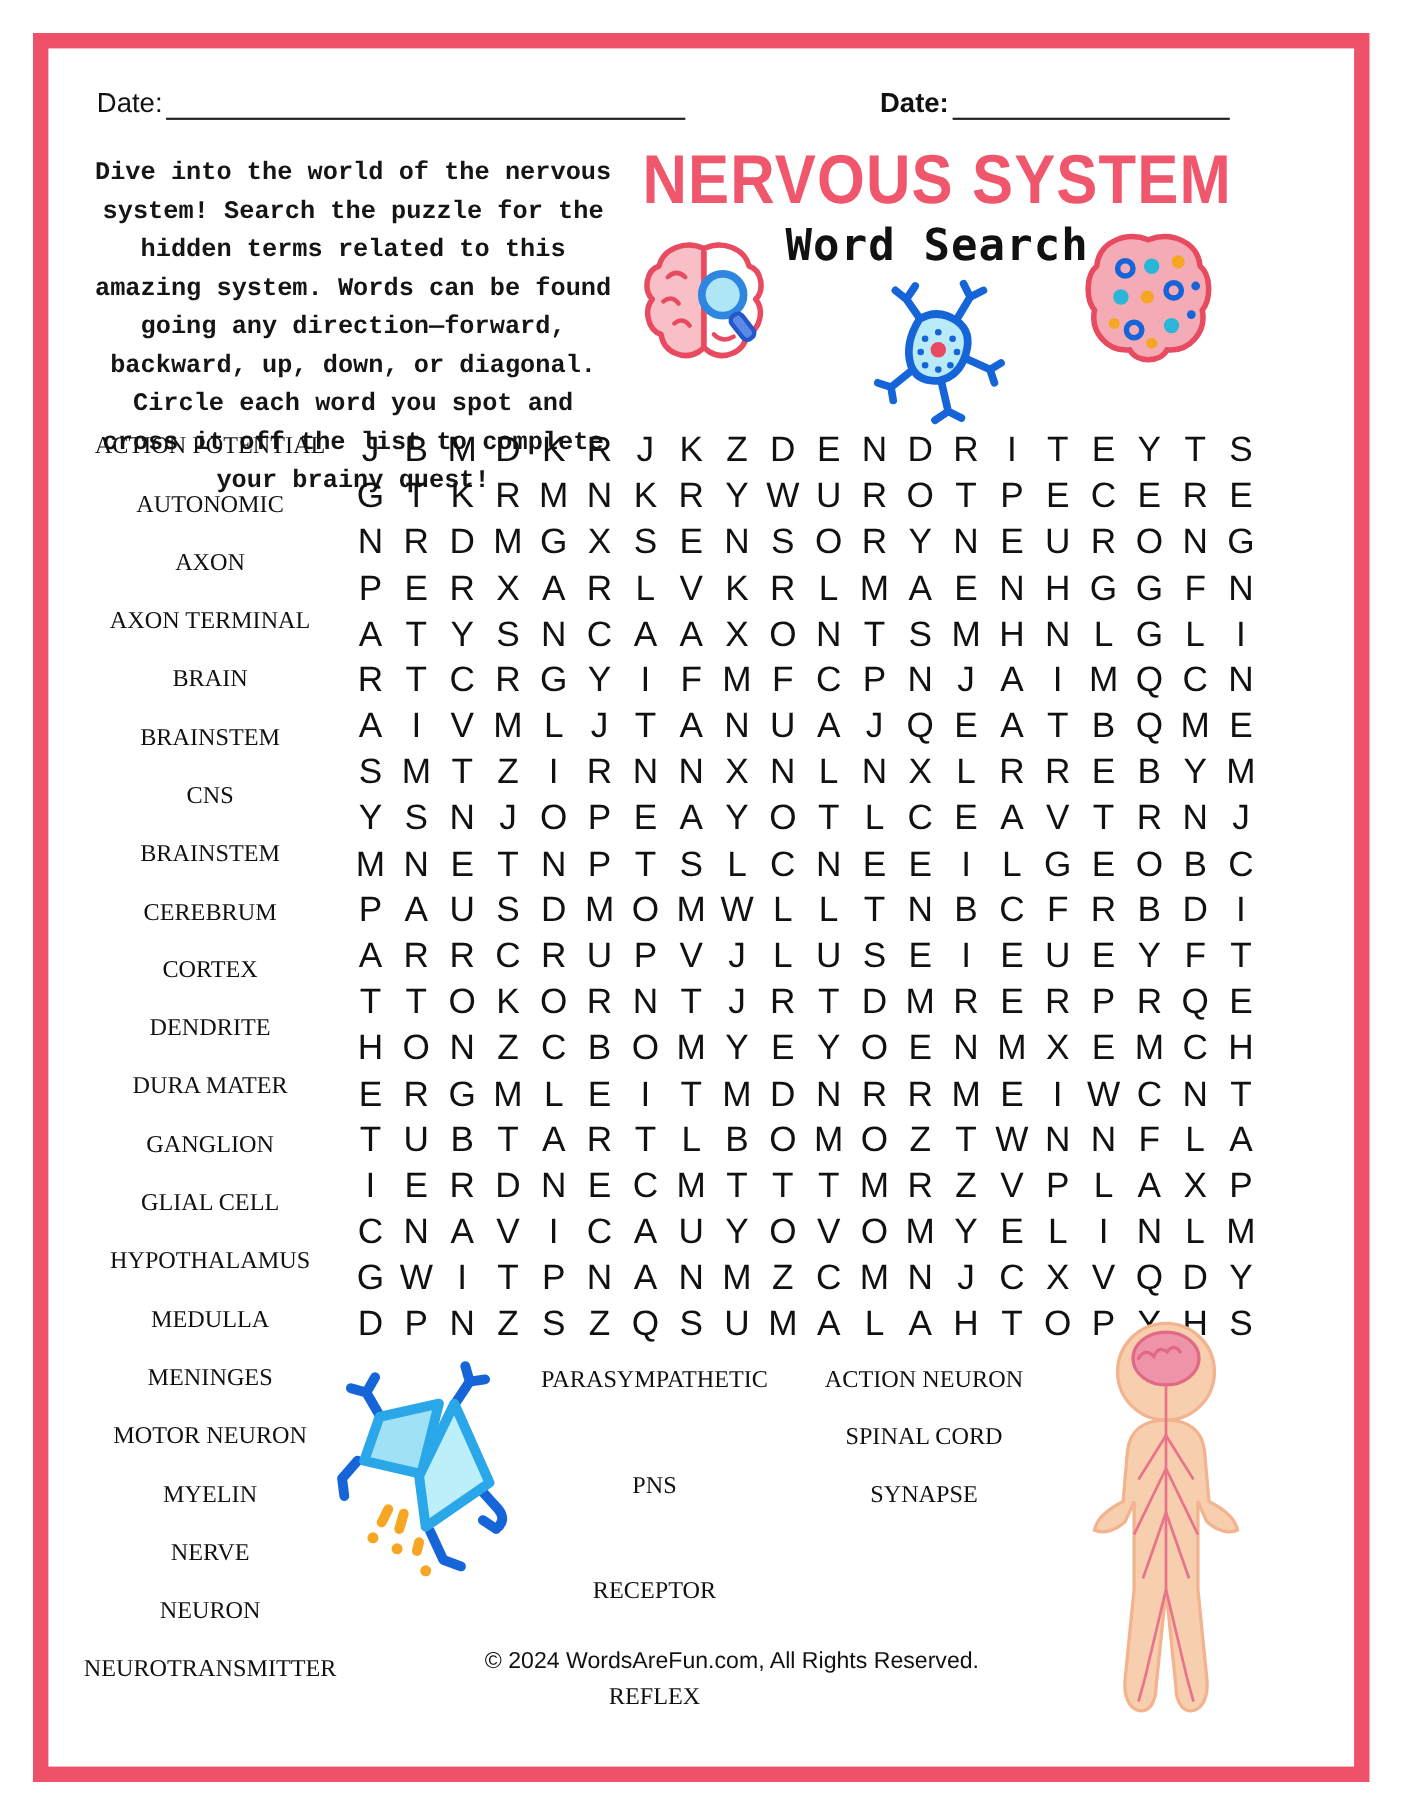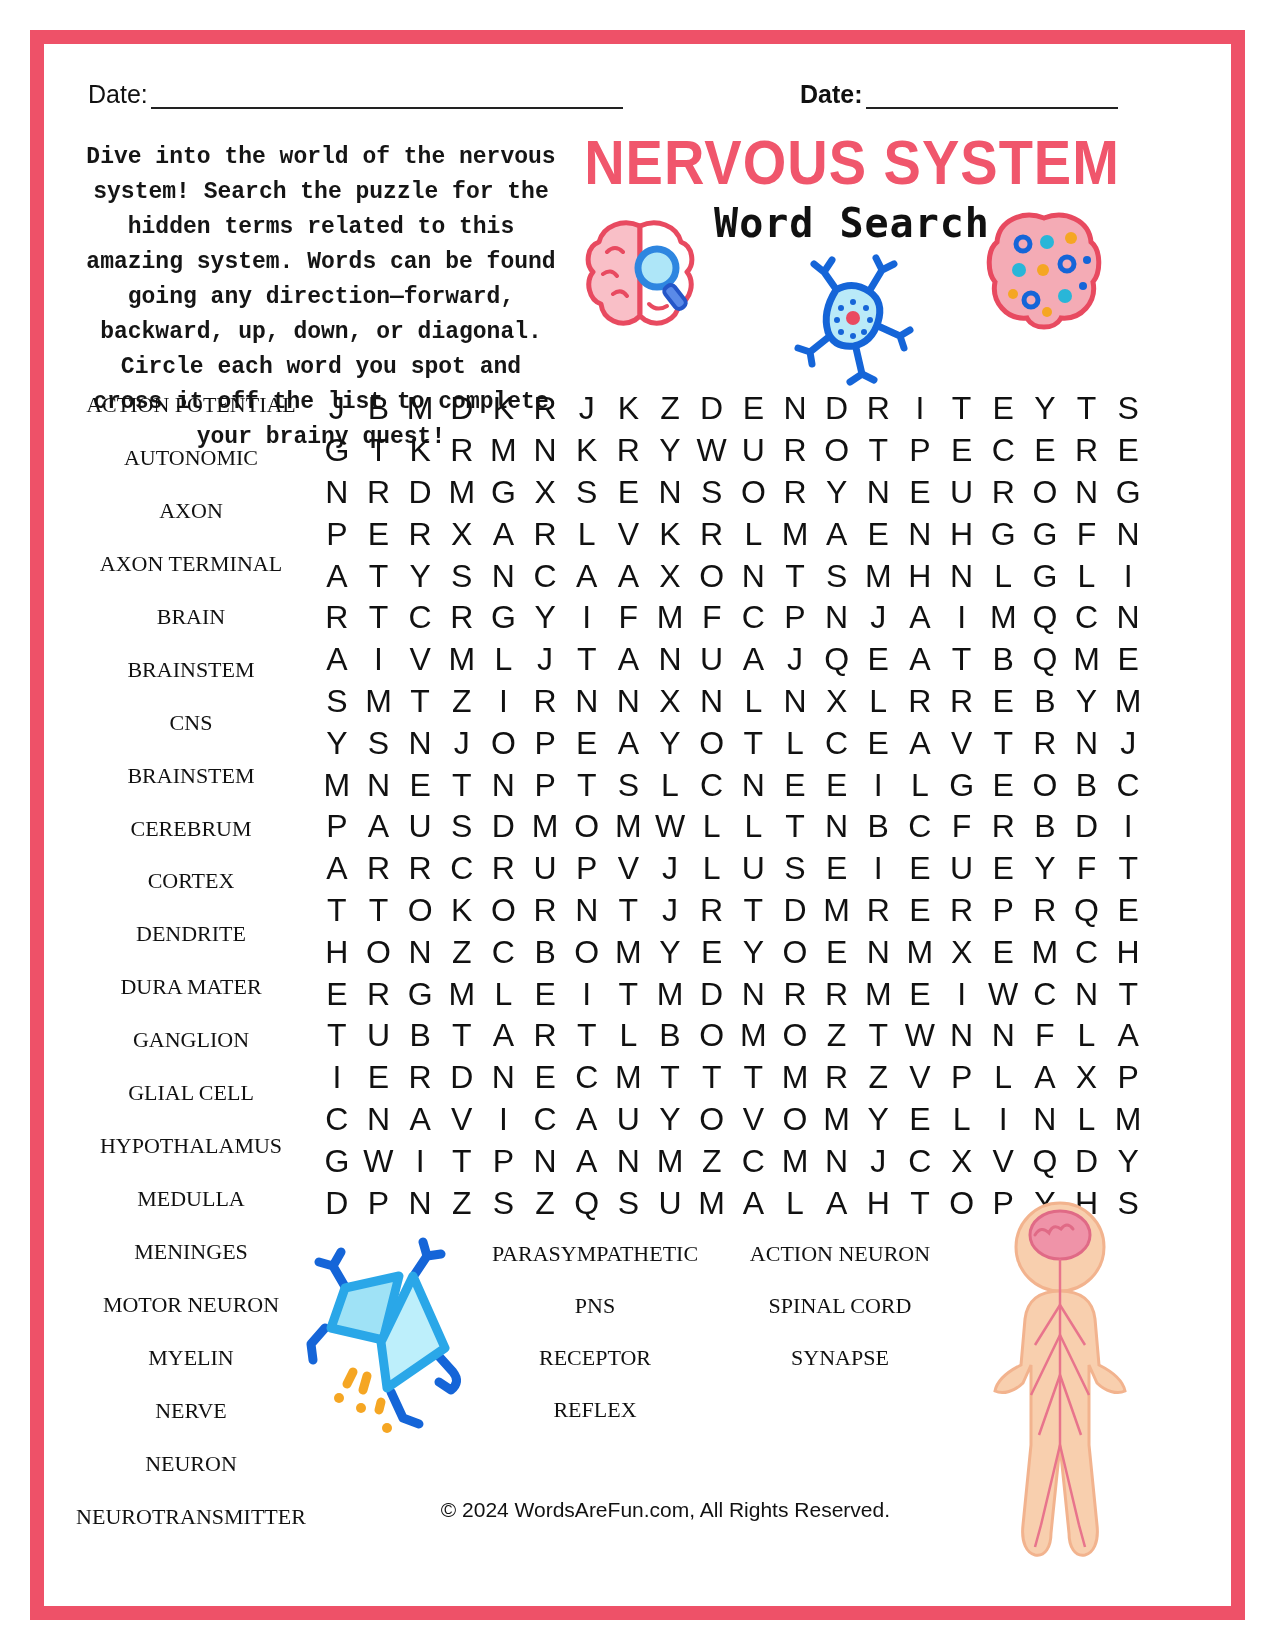--- a/index.html
+++ b/index.html
@@ -59,21 +59,21 @@
     display:flex;flex-direction:column;justify-content:space-between;align-items:center;
     font-family:"Liberation Serif",serif;font-size:22px;color:#111;
   }
   .word{white-space:nowrap;}
   
   .word-col{
     position:absolute;top:1228px;display:flex;flex-direction:column;
     font-family:"Liberation Serif",serif;font-size:22px;color:#111;
   }
   .word-col .word{height:52px;display:flex;align-items:center;justify-content:center;}
-  #word-col-1{left:450px;width:290px;}
+  #word-col-1{left:450px;width:290px;gap:44px;}
   #word-col-2{left:720px;width:240px;}
   
   .copyright{
     position:absolute;left:330px;top:1498px;width:560px;text-align:right;
     font-size:21px;color:#111;
   }
 </style>
 </head>
 <body>
 

